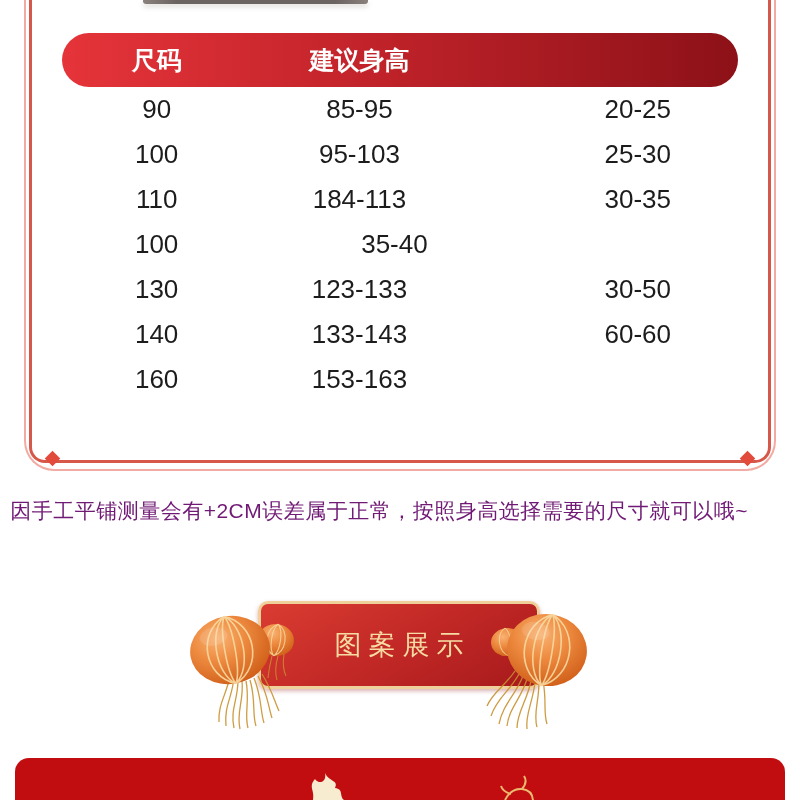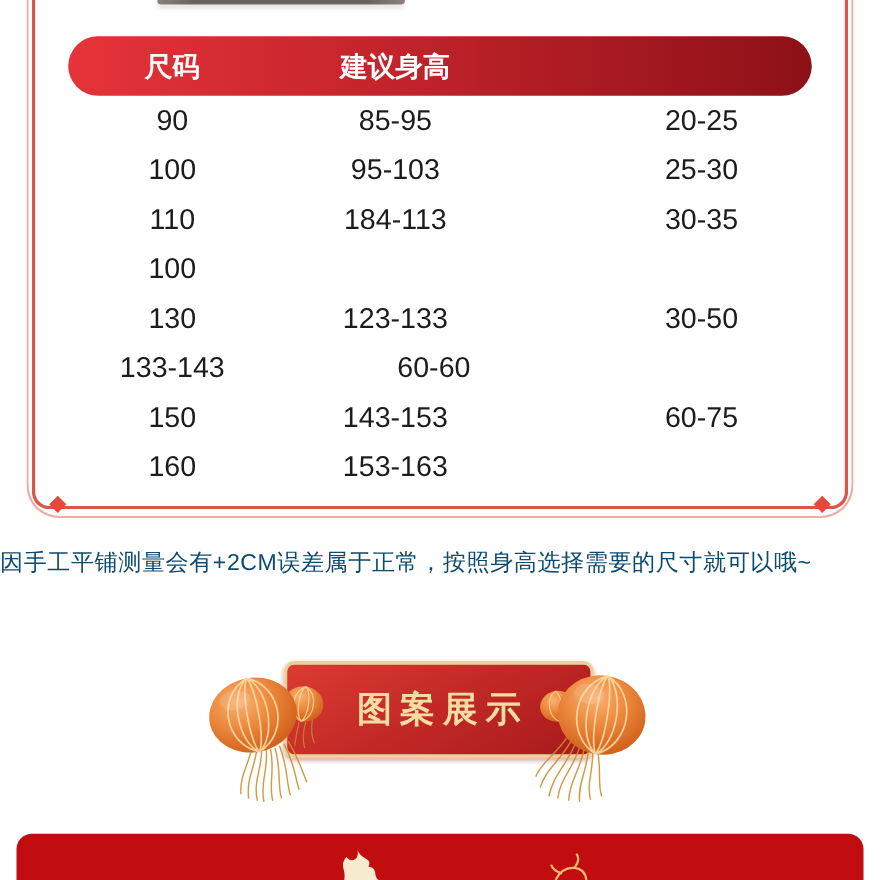--- a/index.html
+++ b/index.html
@@ -28,30 +28,30 @@
     display: grid; grid-template-columns: 28% 32% 40%; align-items: center;
     color: #ffffff; font-weight: bold; font-size: 25px; }
   .table-header span { text-align: center; }
   .rows { }
   .trow { height: 45px; display: grid; grid-template-columns: 28% 32% 40%;
     align-items: center; color: #1c1c1c; font-size: 26px; }
   .trow span { text-align: center; }
   .c3 { padding-left: 70px; }
 
   
-  .note { position: absolute; left: 0; top: 497px; width: 748px; text-align: left;
-    color: #0c4a6e; font-size: 21px; letter-spacing: 0.5px; }
+  .note { position: absolute; left: 0; top: 497px; width: 748px; text-align: right;
+    color: #701a75; font-size: 21px; letter-spacing: 0.5px; }
 
   
   .banner { position: absolute; left: 258px; top: 601px; width: 282px; height: 88px;
     border-radius: 10px; border: 3px solid #efd09b;
     background: linear-gradient(150deg, #da3c31 0%, #c42a27 45%, #a81a1c 100%);
     box-shadow: 0 2px 4px rgba(150,30,25,0.35);
     display: flex; align-items: center; justify-content: center; }
-  .banner-title { color: #f6dba2; font-size: 32px; font-weight: bold;
+  .banner-title { color: #f6dba2; font-size: 27px; font-weight: normal;
     letter-spacing: 7px; text-indent: 7px; }
 
   .lantern-svg { position: absolute; width: 125px; height: 125px; }
   .lantern-left  { left: 172px; top: 606px; }
   .lantern-right { left: 485px; top: 606px; }
 
   
   .bottom-block { position: absolute; left: 15px; top: 758px; width: 770px; height: 42px;
     background: #c20d10; border-radius: 14px 14px 0 0; overflow: hidden; }
   .bottom-ornaments { position: absolute; left: 0; bottom: 0; width: 770px; height: 42px; }
@@ -82,34 +82,31 @@
       <span>95-103</span>
       <span class="c3">25-30</span>
     </div>
     <div class="trow">
       <span>110</span>
       <span>184-113</span>
       <span class="c3">30-35</span>
     </div>
     <div class="trow">
       <span>100</span>
+      <span class="c3">35-40</span>
     </div>
     <div class="trow">
       <span>130</span>
       <span>123-133</span>
       <span class="c3">30-50</span>
     </div>
     <div class="trow">
+      <span>140</span>
       <span>133-143</span>
       <span class="c3">60-60</span>
-    </div>
-    <div class="trow">
-      <span>150</span>
-      <span>143-153</span>
-      <span class="c3">60-75</span>
     </div>
     <div class="trow">
       <span>160</span>
       <span>153-163</span>
     </div>
   </div>
 </div>
 
 <div class="note">因手工平铺测量会有+2CM误差属于正常，按照身高选择需要的尺寸就可以哦~</div>
 

